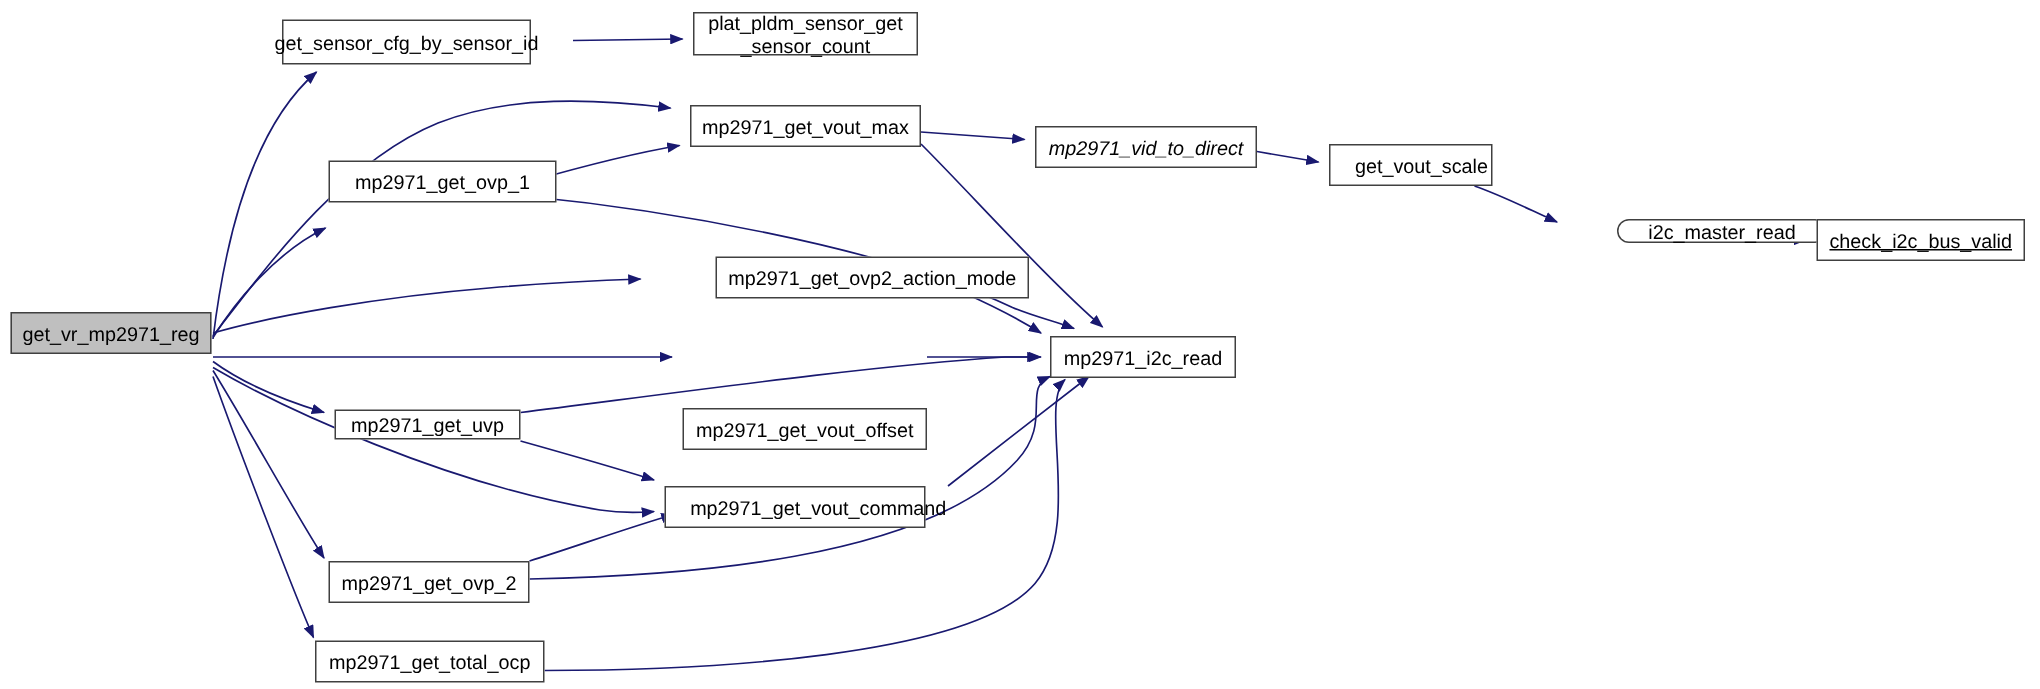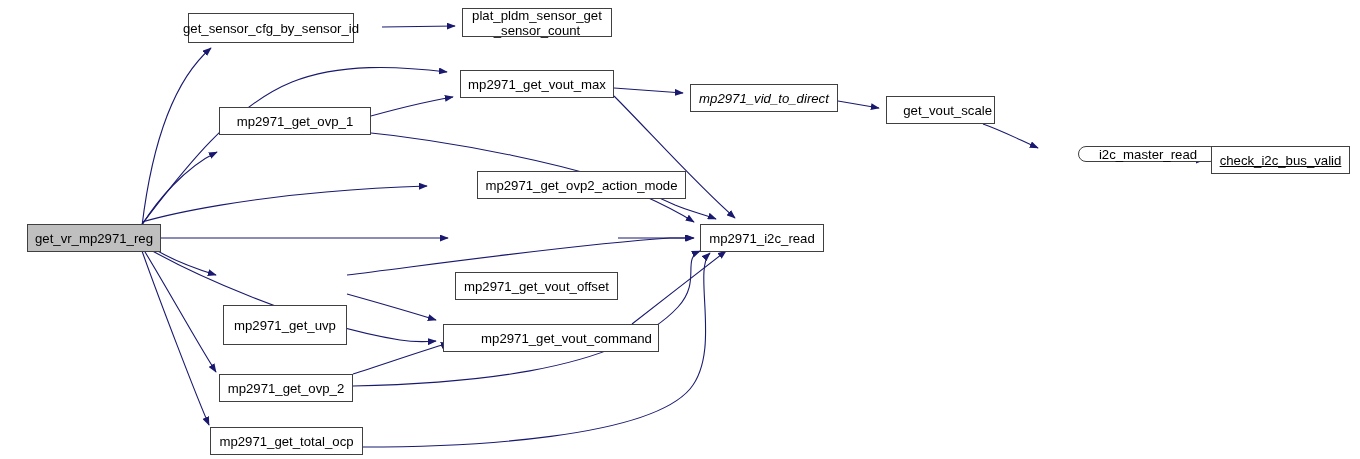--- a/index.html
+++ b/index.html
@@ -80,31 +80,31 @@
         <path d="M 142,245 C 188,272 298,323 400,340 413,342 424,342 436,341" fill="none" stroke="#191970" stroke-width="1.1" marker-end="url(#arrowhead)"></path>
         <path d="M 632,324 C 659,303 700,271 726,251" fill="none" stroke="#191970" stroke-width="1.1" marker-end="url(#arrowhead)"></path>
         <path d="M 142,247 C 166,286 199,346 216,372" fill="none" stroke="#191970" stroke-width="1.1" marker-end="url(#arrowhead)"></path>
         <path d="M 353,374 C 382,365 418,352 449,343" fill="none" stroke="#191970" stroke-width="1.1" marker-end="url(#arrowhead)"></path>
         <path d="M 353,386 C 453,384 616,374 678,307 702,281 681,259 700,251" fill="none" stroke="#191970" stroke-width="1.1" marker-end="url(#arrowhead)"></path>
         <path d="M 142,251 C 159,299 197,398 209,425" fill="none" stroke="#191970" stroke-width="1.1" marker-end="url(#arrowhead)"></path>
         <path d="M 363,447 C 470,447 648,438 690,389 722,351 692,270 710,253" fill="none" stroke="#191970" stroke-width="1.1" marker-end="url(#arrowhead)"></path>
       </g>
   </svg>
   <div id="nodes-group">
-      <div class="node root" style="left: 7px; top: 224px; width: 134px; height: 28px; margin-left: 20px;"><span class="label">get_vr_mp2971_reg</span></div>
+      <div class="node root" style="left: 7px; top: 208px; width: 134px; height: 28px;"><span class="label">get_vr_mp2971_reg</span></div>
       <div class="node" style="left: 188px; top: 13px; width: 166px; height: 30px;"><span class="label">get_sensor_cfg_by_sensor_id</span></div>
       <div class="node" style="left: 462px; top: 8px; width: 150px; height: 29px;"><span class="label">plat_pldm_sensor_get
 _sensor_count</span></div>
       <div class="node" style="left: 460px; top: 70px; width: 154px; height: 28px;"><span class="label">mp2971_get_vout_max</span></div>
       <div class="node" style="left: 219px; top: 107px; width: 152px; height: 28px;"><span class="label">mp2971_get_ovp_1</span></div>
       <div class="node" style="left: 690px; top: 84px; width: 148px; height: 28px; font-style: italic;"><span class="label">mp2971_vid_to_direct</span></div>
       <div class="node" style="left: 886px; top: 96px; width: 109px; height: 28px; justify-content: flex-end;"><span class="label">get_vout_scale</span></div>
       <div class="node" style="left: 1078px; top: 146px; width: 140px; height: 16px; border-radius: 13px;"><span class="label">i2c_master_read</span></div>
       <div class="node" style="left: 1211px; top: 146px; width: 139px; height: 28px; text-decoration: underline;"><span class="label">check_i2c_bus_valid</span></div>
       <div class="node" style="left: 433px; top: 171px; width: 209px; height: 28px; margin-left: 44px;"><span class="label">mp2971_get_ovp2_action_mode</span></div>
       <div class="node" style="left: 455px; top: 224px; width: 163px; height: 28px; margin-top: 48px;"><span class="label">mp2971_get_vout_offset</span></div>
       <div class="node" style="left: 700px; top: 224px; width: 124px; height: 28px;"><span class="label">mp2971_i2c_read</span></div>
-      <div class="node" style="left: 223px; top: 273px; width: 124px; height: 40px; margin-top: 32px;"><span class="label">mp2971_get_uvp</span></div>
-      <div class="node" style="left: 443px; top: 324px; width: 216px; height: 28px; padding-left: 31px;"><span class="label">mp2971_get_vout_command</span></div>
+      <div class="node" style="left: 223px; top: 273px; width: 124px; height: 20px;"><span class="label">mp2971_get_uvp</span></div>
+      <div class="node" style="left: 443px; top: 324px; width: 174px; height: 28px; padding-left: 31px;"><span class="label">mp2971_get_vout_command</span></div>
       <div class="node" style="left: 219px; top: 374px; width: 134px; height: 28px;"><span class="label">mp2971_get_ovp_2</span></div>
       <div class="node" style="left: 210px; top: 427px; width: 153px; height: 28px;"><span class="label">mp2971_get_total_ocp</span></div>
     </div>
 </div>
 
 </body></html>

